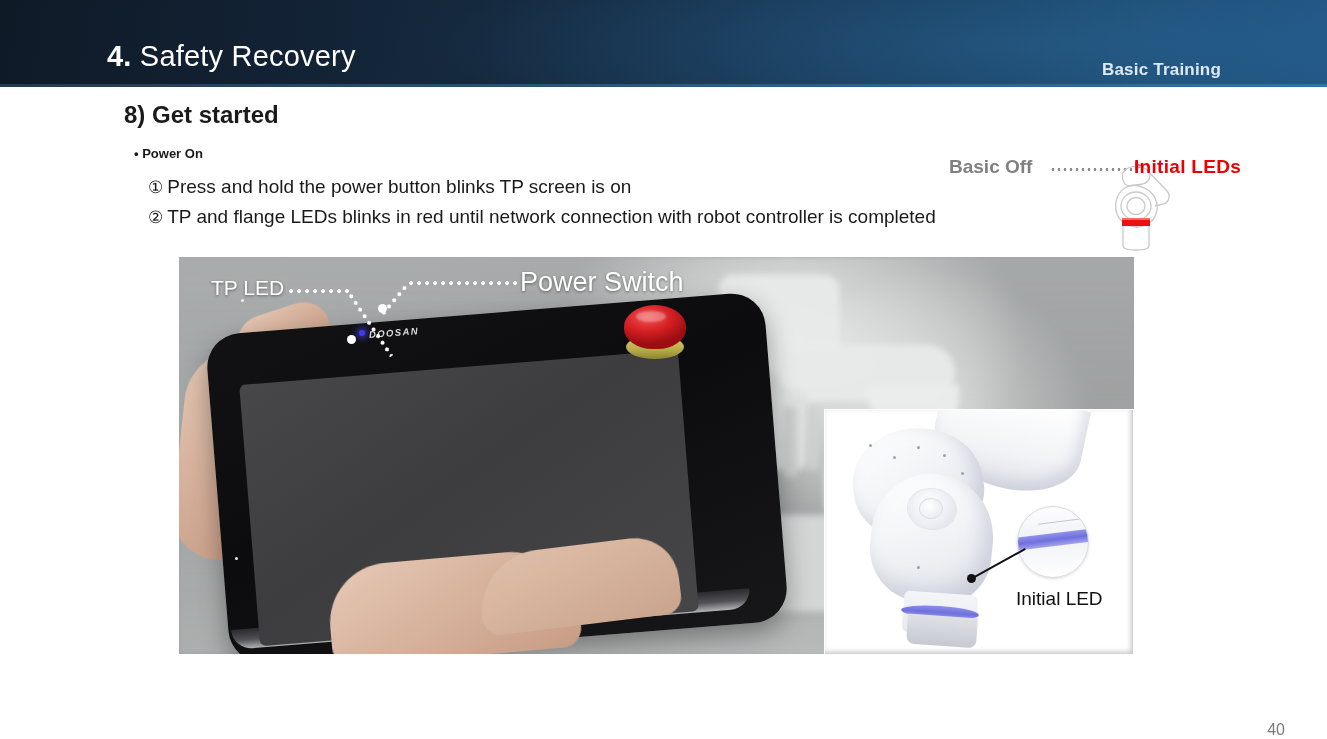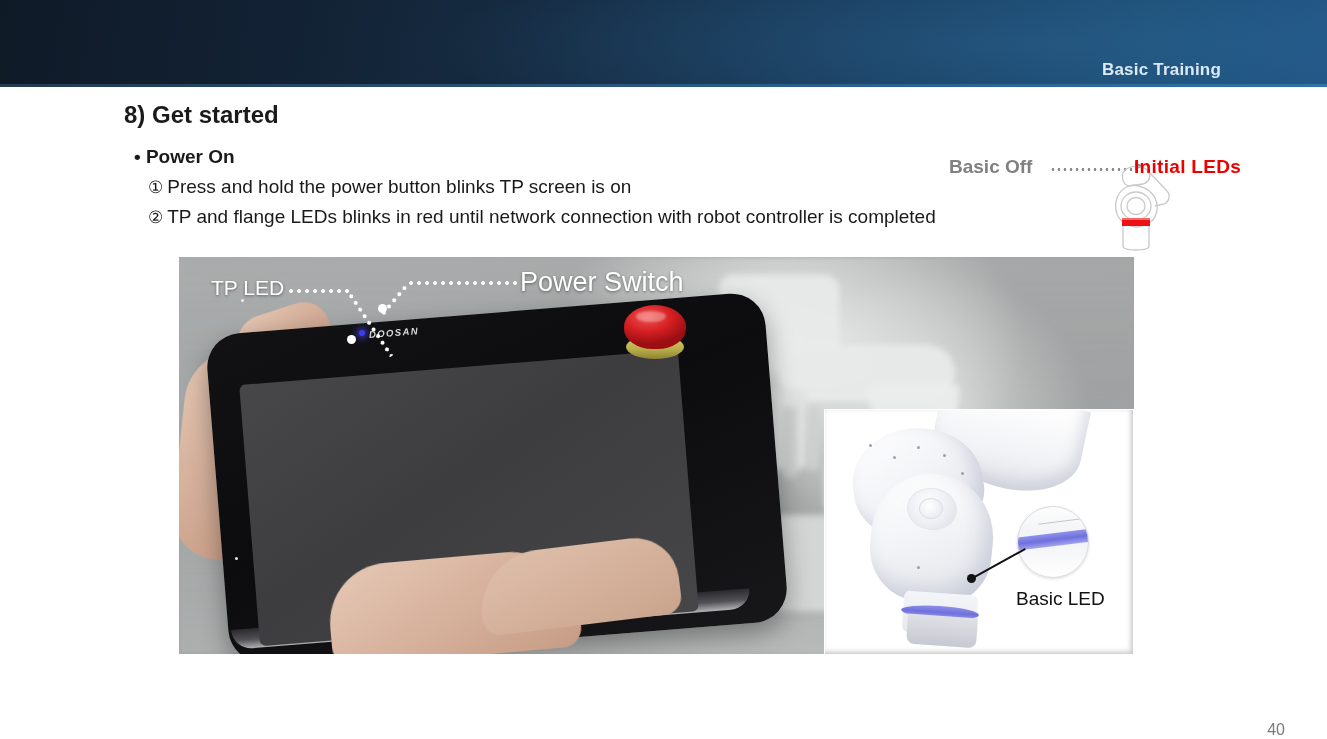--- a/index.html
+++ b/index.html
@@ -31,21 +31,21 @@
     position:absolute;right:106px;top:60px;
     font-size:17px;font-weight:bold;color:#dce9f6;letter-spacing:.2px;white-space:nowrap;
   }
 
   
   #section-title{
     position:absolute;left:124px;top:101px;font-size:24px;font-weight:bold;
     color:#1a1a1a;white-space:nowrap;
   }
   #bullet-power-on{
-    position:absolute;left:134px;top:146px;font-size:19px;font-weight:bold;
+    position:absolute;left:134px;top:146px;font-size:13px;font-weight:bold;
     color:#1a1a1a;white-space:nowrap;
   }
   .step{
     position:absolute;font-size:19px;color:#1a1a1a;white-space:nowrap;
   }
   #step-1{left:148px;top:176px;}
   #step-2{left:148px;top:206px;}
   .step .marker{font-size:17px;margin-right:4px;}
 
   
@@ -257,20 +257,24 @@
   
   #page-number{
     position:absolute;right:42px;bottom:0px;font-size:16px;color:#7a7a7a;
   }
 </style>
 </head>
 <body>
 
 <div id="header">
   <div id="header-sheen"></div>
+  <div id="slide-title">
+    <span class="num">4.</span>
+    <span class="txt">Safety Recovery</span>
+  </div>
   <div id="header-right">Basic Training</div>
 </div>
 
 <div id="section-title">8) Get started</div>
 <div id="bullet-power-on">• Power On</div>
 
 <div class="step" id="step-1">
   <span class="marker">①</span><span>Press and hold the power button blinks TP screen is on</span>
 </div>
 <div class="step" id="step-2">
@@ -355,17 +359,17 @@
     <div id="arm-flange"></div>
     <div id="arm-ledring"></div>
     <div id="arm-tip"></div>
 
     <div id="magnifier">
       <div id="magnifier-line"></div>
       <div id="magnifier-band"></div>
     </div>
     <div id="flange-leader"></div>
     <div id="flange-leader-dot"></div>
-    <div id="lbl-flange-led">Basic LED</div>
+    <div id="lbl-flange-led">Initial LED</div>
   </div>
 </div>
 
 <div id="page-number">40</div>
 
 </body></html>

